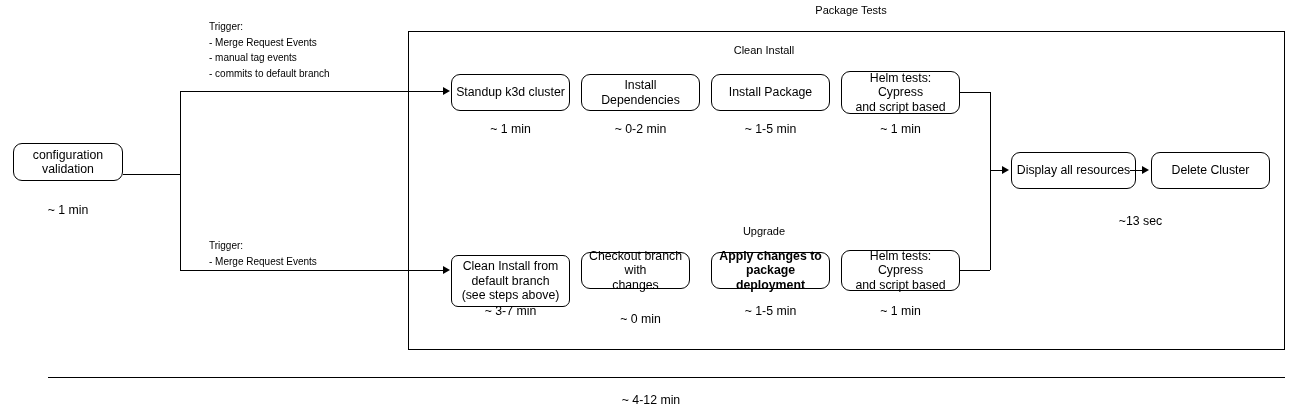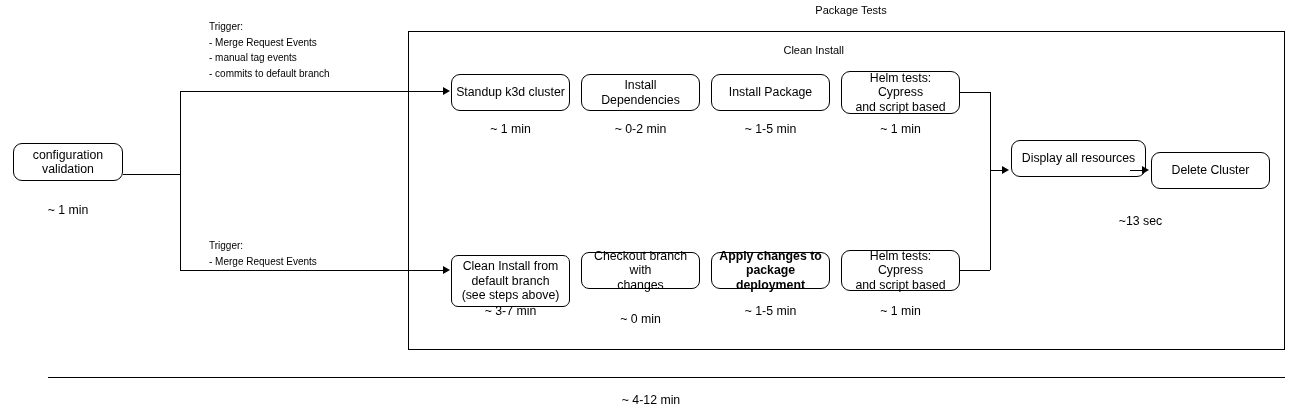--- a/index.html
+++ b/index.html
@@ -87,21 +87,22 @@
 </style>
 </head>
 <body>
 
 <div id="canvas">
 
   <div class="section-title" style="left:753px; top:3px; width:196px;">Package Tests</div>
 
   <div class="container-box" style="left:408px; top:31px; width:877px; height:319px;"></div>
 
-  <div class="section-title" style="left:684px; top:43px; width:160px;text-align:right;">Clean Install</div>
+  <div class="section-title" style="left:684px; top:43px; width:160px;">Clean Install</div>
+  <div class="section-title" style="left:684px; top:224px; width:160px;">Upgrade</div>
 
   <div class="node" style="left:13px; top:143px; width:110px; height:38px;">configuration
 validation</div>
   <div class="caption" style="left:13px; top:203px; width:110px;">~ 1 min</div>
 
   <div class="hline" style="left:123px; top:174px; width:57px;"></div>
   <div class="vline" style="left:180px; top:91px; height:180px;"></div>
   <div class="hline" style="left:180px; top:91px; width:265px;"></div>
   <div class="arrowhead" style="left:443px; top:86.5px;"></div>
   <div class="hline" style="left:180px; top:270px; width:265px;"></div>
@@ -125,39 +126,39 @@
 
   <div class="node" style="left:841px; top:71px; width:119px; height:43px;">Helm tests: Cypress
 and script based</div>
   <div class="caption" style="left:841px; top:122px; width:119px;">~ 1 min</div>
 
   <div class="node" style="left:451px; top:255px; width:119px; height:52px;border-radius:7px;">Clean Install from
 default branch
 (see steps above)</div>
   <div class="caption" style="left:451px; top:304px; width:119px;">~ 3-7 min</div>
 
-  <div class="node" style="left:581px; top:252px; width:119px; height:37px;border-radius:8px;">Checkout branch with
+  <div class="node" style="left:581px; top:252px; width:109px; height:37px;">Checkout branch with
 changes</div>
   <div class="caption" style="left:581px; top:304px; width:119px;margin-top:8px;">~ 0 min</div>
 
   <div class="node" style="left:711px; top:252px; width:119px; height:37px;font-weight:bold;">Apply changes to
 package deployment</div>
   <div class="caption" style="left:711px; top:304px; width:119px;">~ 1-5 min</div>
 
   <div class="node" style="left:841px; top:250px; width:119px; height:41px;">Helm tests: Cypress
 and script based</div>
   <div class="caption" style="left:841px; top:304px; width:119px;">~ 1 min</div>
 
   <div class="hline" style="left:960px; top:92px; width:30px;"></div>
   <div class="hline" style="left:960px; top:270px; width:30px;"></div>
   <div class="vline" style="left:990px; top:92px; height:178px;"></div>
   <div class="hline" style="left:990px; top:170px; width:15px;"></div>
   <div class="arrowhead" style="left:1002px; top:165.5px;"></div>
 
-  <div class="node" style="left:1011px; top:140px; width:135px; height:37px;">Display all resources</div>
+  <div class="node" style="left:1011px; top:152px; width:125px; height:37px;">Display all resources</div>
 
   <div class="hline" style="left:1130px; top:170px; width:14px;"></div>
   <div class="arrowhead" style="left:1142px; top:165.5px;"></div>
 
   <div class="node" style="left:1151px; top:152px; width:119px; height:37px;">Delete Cluster</div>
 
   <div class="caption" style="left:1081px; top:214px; width:119px;">~13 sec</div>
 
   <div class="rule" style="left:48px; top:377px; width:1237px;"></div>
   <div class="caption" style="left:596px; top:393px; width:110px;">~ 4-12 min</div>

